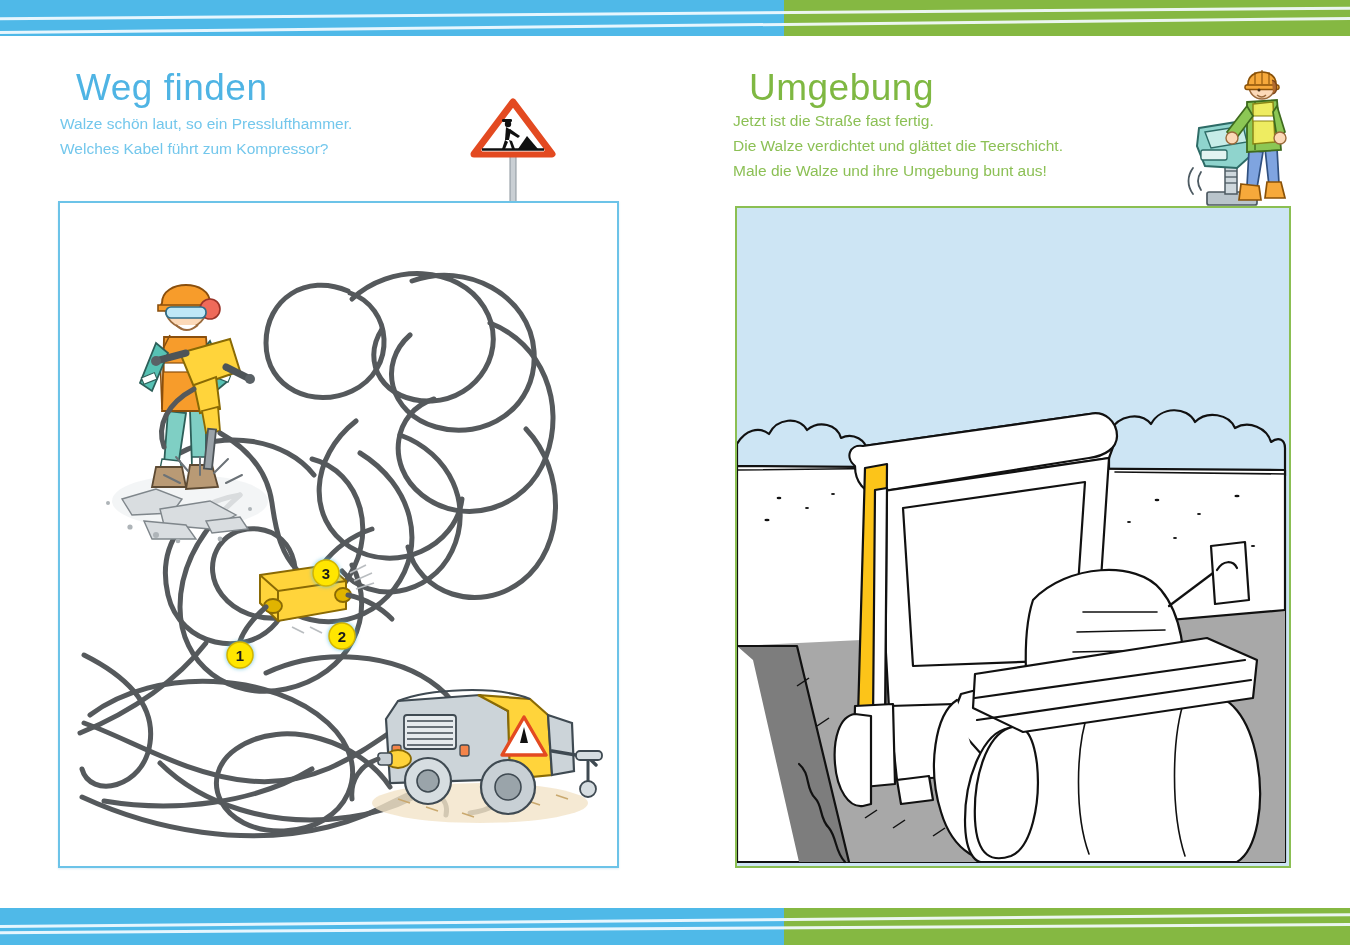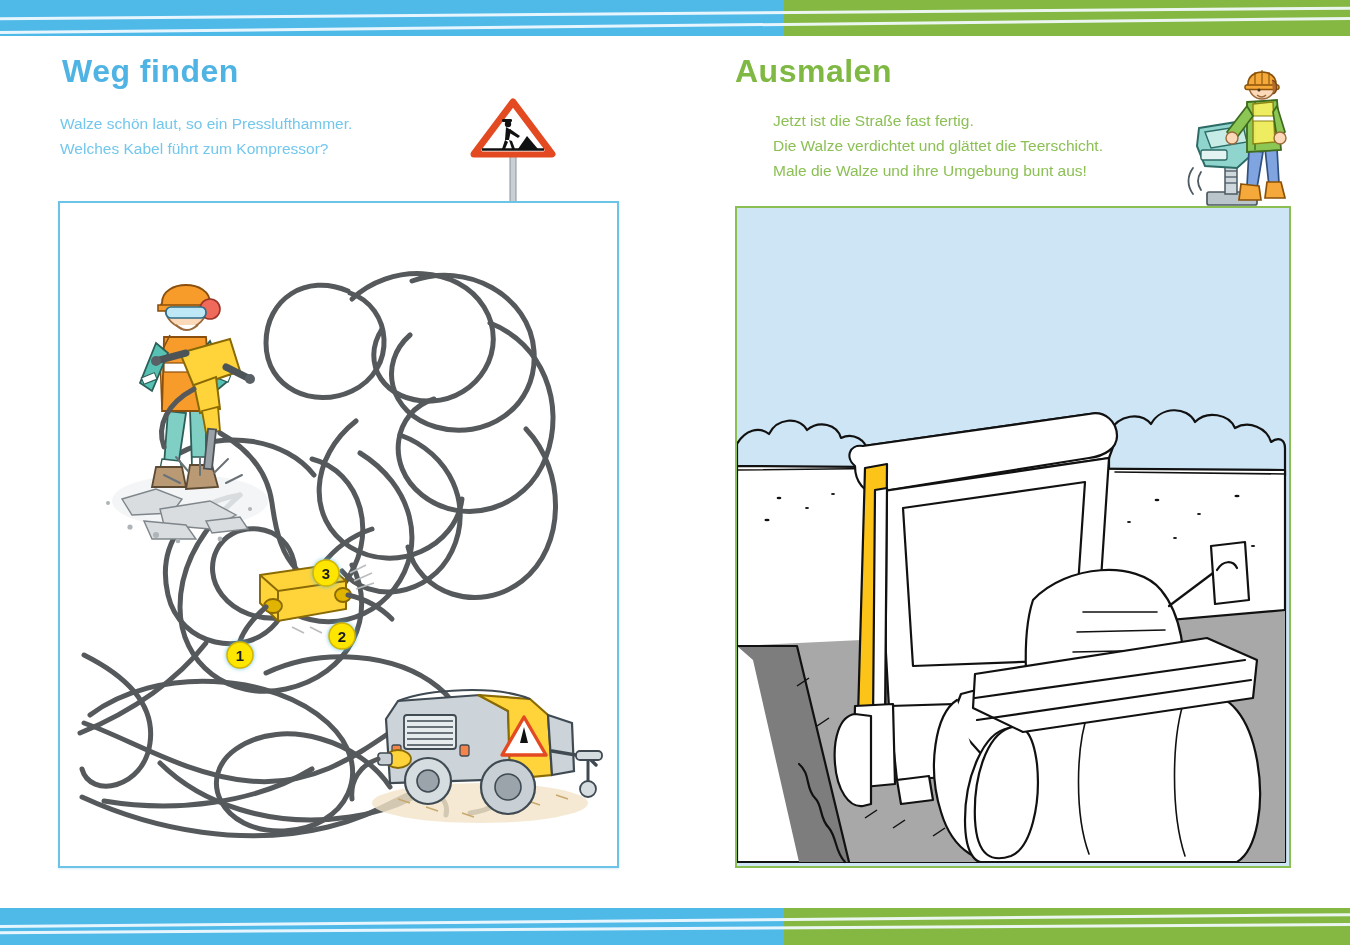--- a/index.html
+++ b/index.html
@@ -21,32 +21,32 @@
   .bar .half.blue{left:0;width:784px;}
   .bar .half.green{left:784px;right:0;}
   .bar .stripe{position:absolute;left:-40px;width:1440px;height:3px;background:#f4fbff;opacity:.92;}
 
   
   .col{position:absolute;top:36px;bottom:37px;}
   .col-left{left:0;width:700px;}
   .col-right{left:700px;width:650px;}
 
   h1.title{
-    margin:0;position:absolute;
-    font-size:32px;font-weight:bold;letter-spacing:.5px;
+    margin:14px;position:absolute;
+    font-size:37px;font-weight:normal;letter-spacing:.5px;
   }
   .blurb{position:absolute;font-size:15.5px;line-height:25px;white-space:pre-line;}
 
   .title-left{left:62px;top:17px;color:#4fb4e4;}
   .blurb-left{left:60px;top:75px;color:#73c7ec;}
   .title-right{left:735px;top:17px;color:#7fb842;}
   .blurb-right{left:733px;top:72px;color:#8cc055;}
   
   .col-right .title-right{left:35px;}
-  .col-right .blurb-right{left:33px;margin-left:40px;}
+  .col-right .blurb-right{left:33px;}
 
   
   .panel{position:absolute;background:#ffffff;}
   .panel-maze{
     left:58px;top:165px;width:557px;height:663px;
     border:2px solid #6cc3e8;
     box-shadow:0 1px 2px rgba(120,180,210,.25);
   }
   .panel-color{
     left:35px;top:170px;width:552px;height:658px;
@@ -308,21 +308,21 @@
           <ellipse cx="338" cy="556" rx="13" ry="9" fill="#ffd43b" stroke="#8a6a04" stroke-width="1.8"></ellipse>
           <rect x="318" y="550" width="14" height="12" rx="3" fill="#c8d0d5" stroke="#3f4a52" stroke-width="1.6"></rect>
           <path d="M318 556 C300 562 290 578 292 596" fill="none" stroke="#55595c" stroke-width="5" stroke-linecap="round"></path>
         </g>
       </svg>
     </div>
   </div>
 
   <div class="col col-right">
 
-    <h1 class="title title-right">Ausmalen</h1>
+    <h1 class="title title-right">Umgebung</h1>
 
     <div class="blurb blurb-right">Jetzt ist die Straße fast fertig.
 Die Walze verdichtet und glättet die Teerschicht.
 Male die Walze und ihre Umgebung bunt aus!</div>
 
     <div class="tamper-worker">
       <svg width="120" height="170" viewBox="0 0 120 170">
 
         <rect x="30" y="142" width="50" height="13" rx="2" fill="#b9c4cb" stroke="#4d5a62" stroke-width="1.7"></rect>
         <rect x="48" y="116" width="12" height="28" fill="#cfd8dd" stroke="#4d5a62" stroke-width="1.5"></rect>

